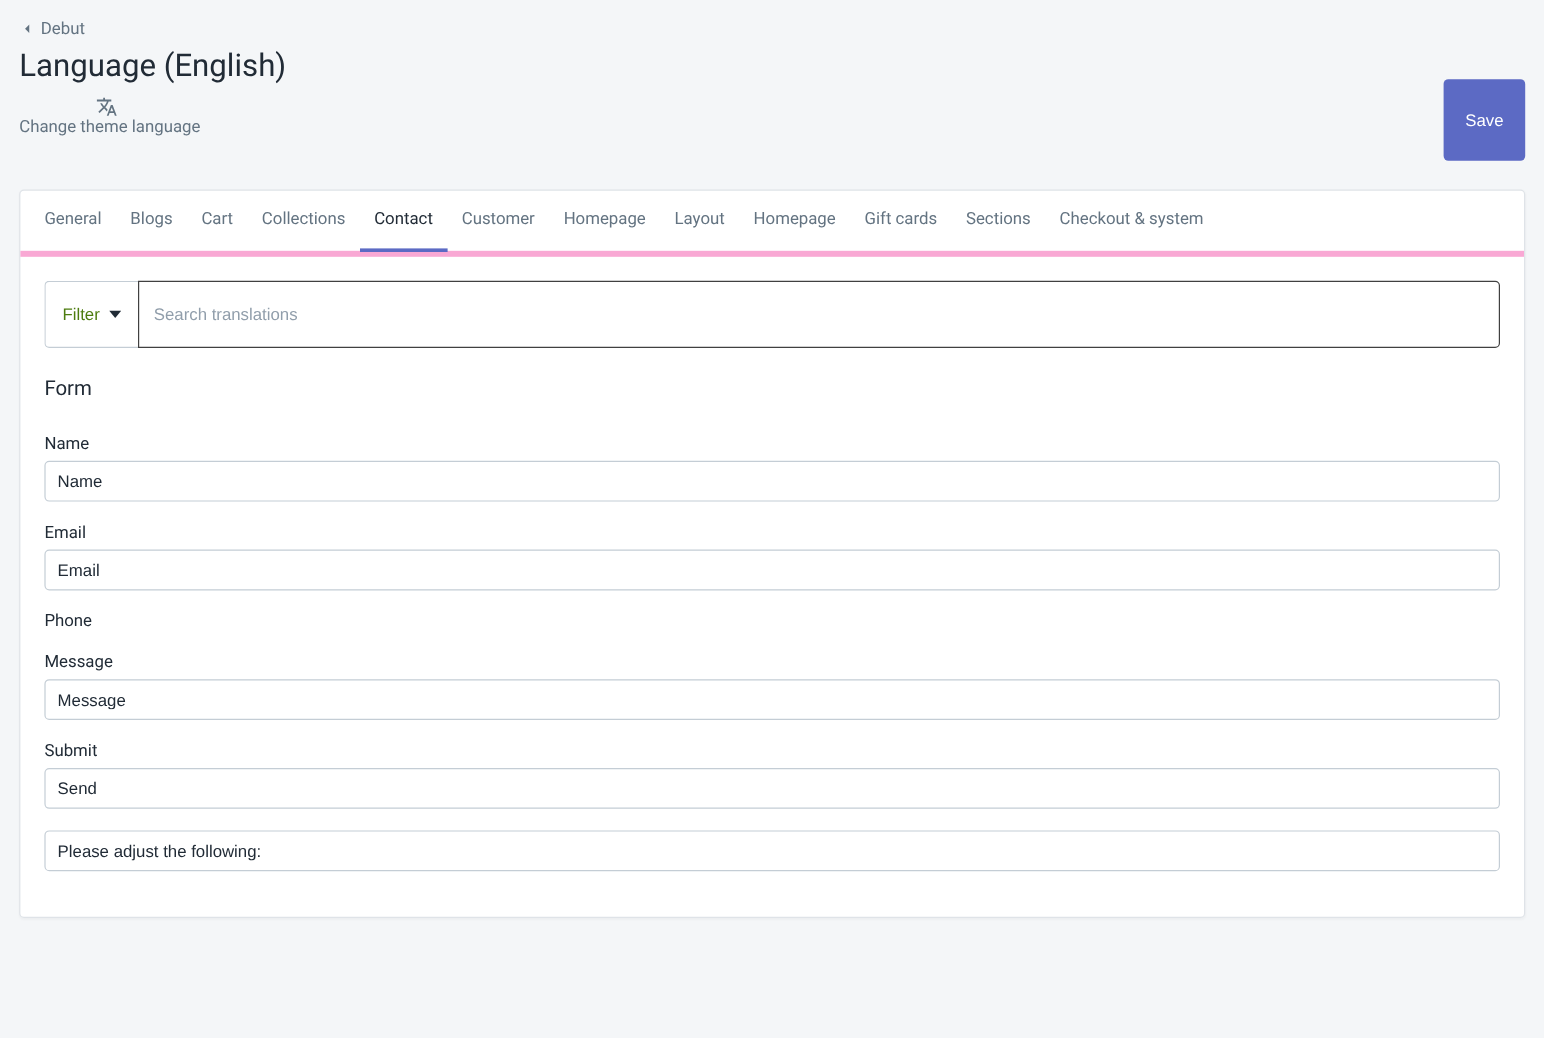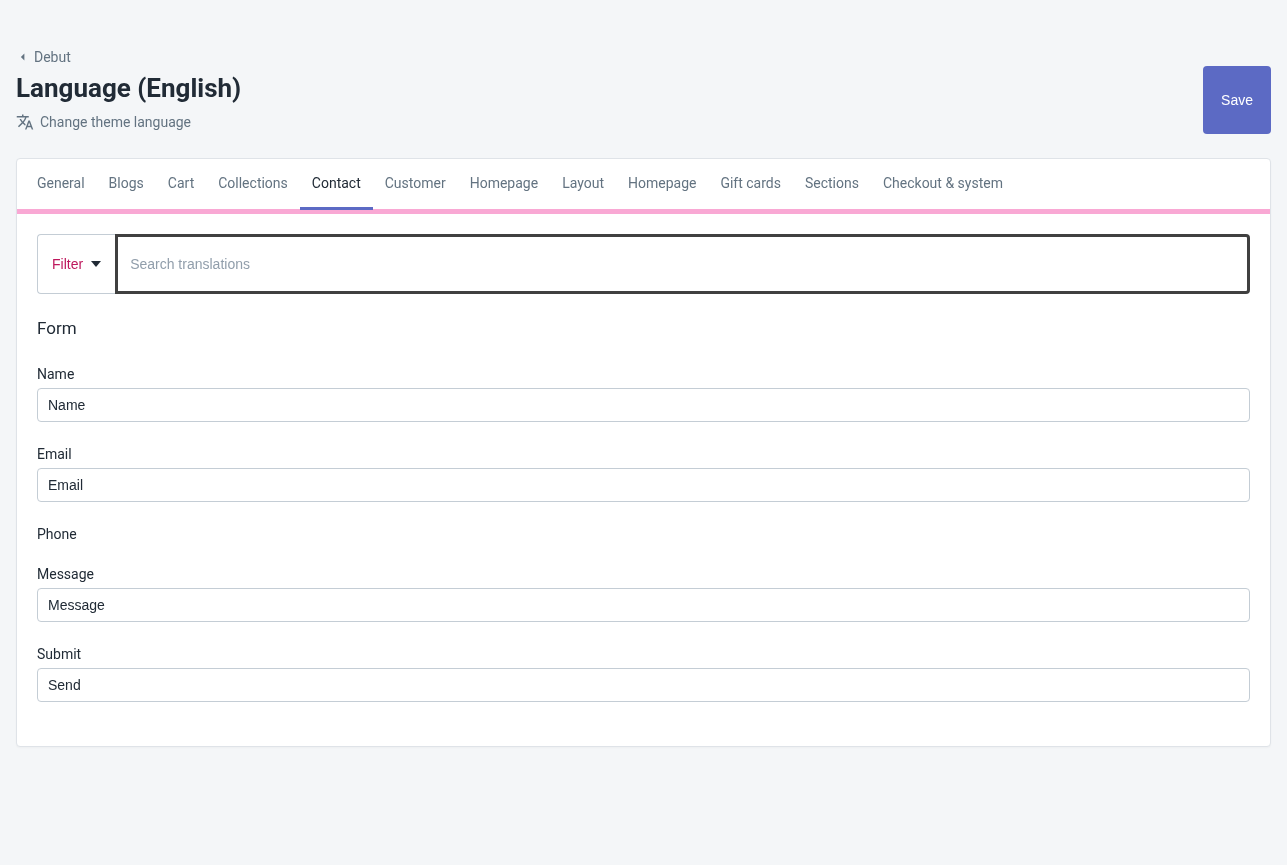--- a/index.html
+++ b/index.html
@@ -12,51 +12,52 @@
       background-color: #f4f6f8;
       color: #212b36;
       font-size: 14px;
     }
     .page {
       padding: 16px;
     }
     .header-row {
       display: flex;
       justify-content: space-between;
-      align-items: flex-end;
+      align-items: flex-start;
     }
     .header-left {
       flex: 1;
     }
     .breadcrumb {
       display: inline-flex;
       align-items: center;
       color: #637381;
       font-size: 14px;
       cursor: pointer;
       margin-bottom: 8px;
     }
     .breadcrumb svg {
       width: 14px;
       height: 14px;
       margin-right: 4px;
       fill: #637381;
     }
     .page-title {
       font-size: 26px;
-      font-weight: 700;
+      font-weight: 400;
       color: #212b36;
       margin-bottom: 10px;
     }
     .change-lang {
       display: inline-flex;
       align-items: center;
       color: #637381;
       font-size: 14px;
       cursor: pointer;
+      flex-direction: column;
     }
     .change-lang svg {
       width: 18px;
       height: 18px;
       margin-right: 6px;
       fill: #637381;
     }
     .save-btn {
       background-color: #5c6ac4;
       color: #fff;
@@ -100,50 +101,49 @@
     }
     .filter-btn {
       display: inline-flex;
       align-items: center;
       background: #fff;
       border: 1px solid #c4cdd5;
       border-right: none;
       border-radius: 4px 0 0 4px;
       padding: 8px 14px;
       font-size: 14px;
-      color: #be185d;
+      color: #4d7c0f;
       cursor: pointer;
     }
     .filter-btn svg {
       width: 10px;
       height: 10px;
       margin-left: 8px;
       fill: #212b36;
     }
     .search-input {
       flex: 1;
-      border: 3px solid #404040;
+      border: 1px solid #404040;
       border-radius: 0 4px 4px 0;
       padding: 19px 12px;
       font-size: 14px;
       color: #000000;
       outline: none;
     }
     .search-input::placeholder {
       color: #919eab;
     }
     .section-heading {
       font-size: 17px;
       font-weight: 400;
       color: #212b36;
       margin-bottom: 28px;
     }
     .field {
       margin-bottom: 18px;
-      margin-top: 24px;
     }
     .field-label {
       display: block;
       font-size: 14px;
       color: #212b36;
       margin-bottom: 6px;
     }
     .field-input {
       width: 100%;
       border: 1px solid #c4cdd5;
@@ -205,17 +205,17 @@
       </div>
 
       <h2 class="section-heading">Form</h2>
 
       <div id="fields-container">
           <div class="field"><label class="field-label">Name</label><input type="text" class="field-input" value="Name" style=""></div>
           <div class="field"><label class="field-label">Email</label><input type="text" class="field-input" value="Email" style=""></div>
           <div class="field"><label class="field-label">Phone</label></div>
           <div class="field"><label class="field-label">Message</label><input type="text" class="field-input" value="Message" style=""></div>
           <div class="field"><label class="field-label">Submit</label><input type="text" class="field-input" value="Send" style=""></div>
-          <div class="field"></div>
+          <div class="field"><input type="text" class="field-input" value="Please adjust the following:" style=""></div>
         </div>
     </div>
   </div>
 </div>
 
 </body></html>

